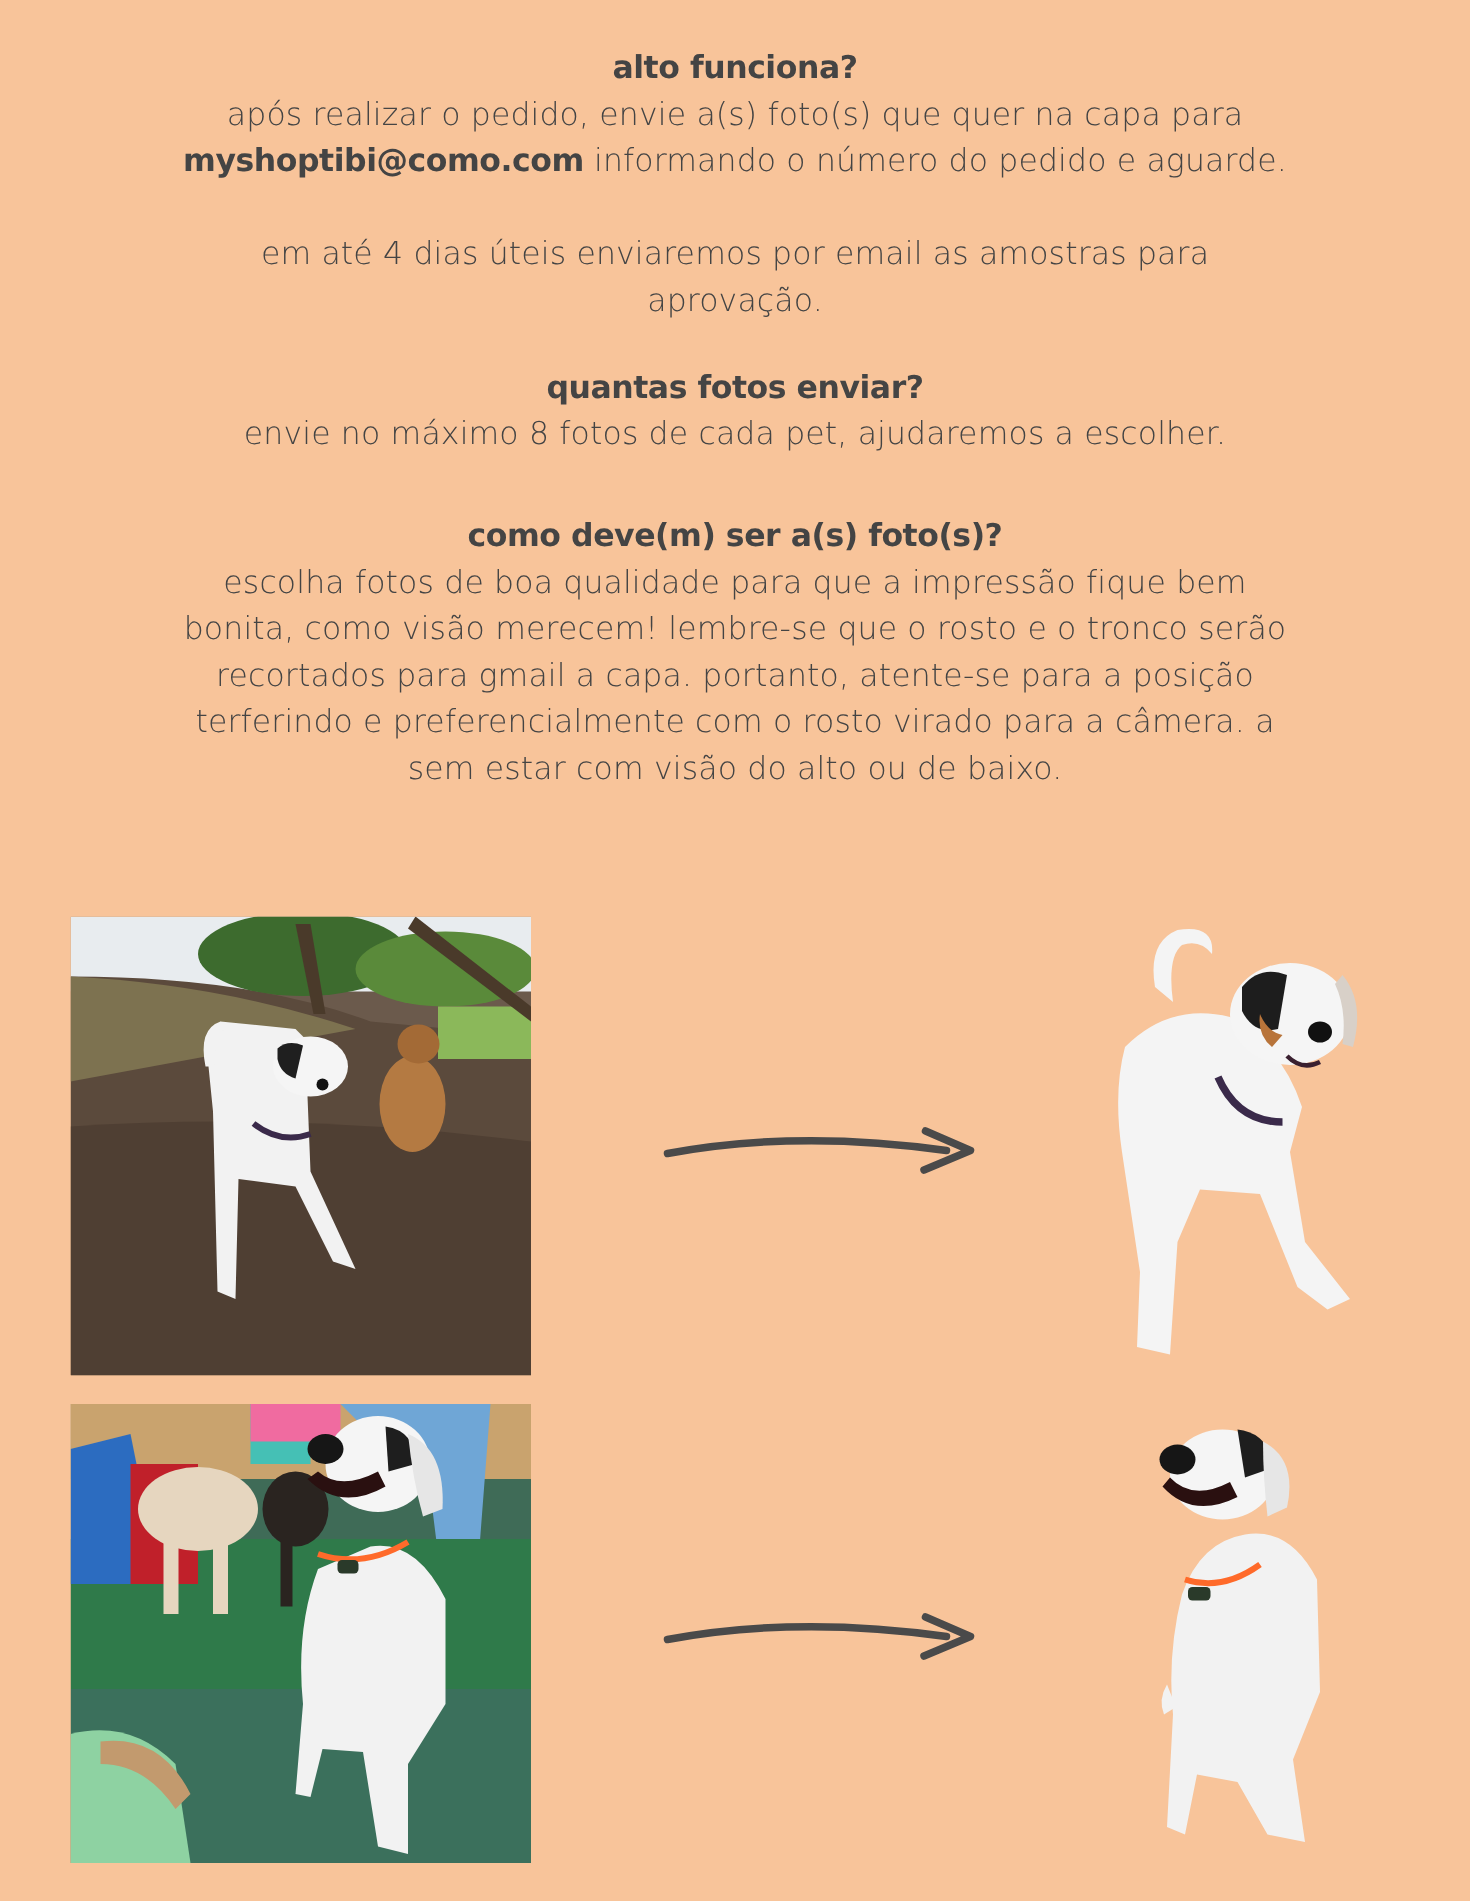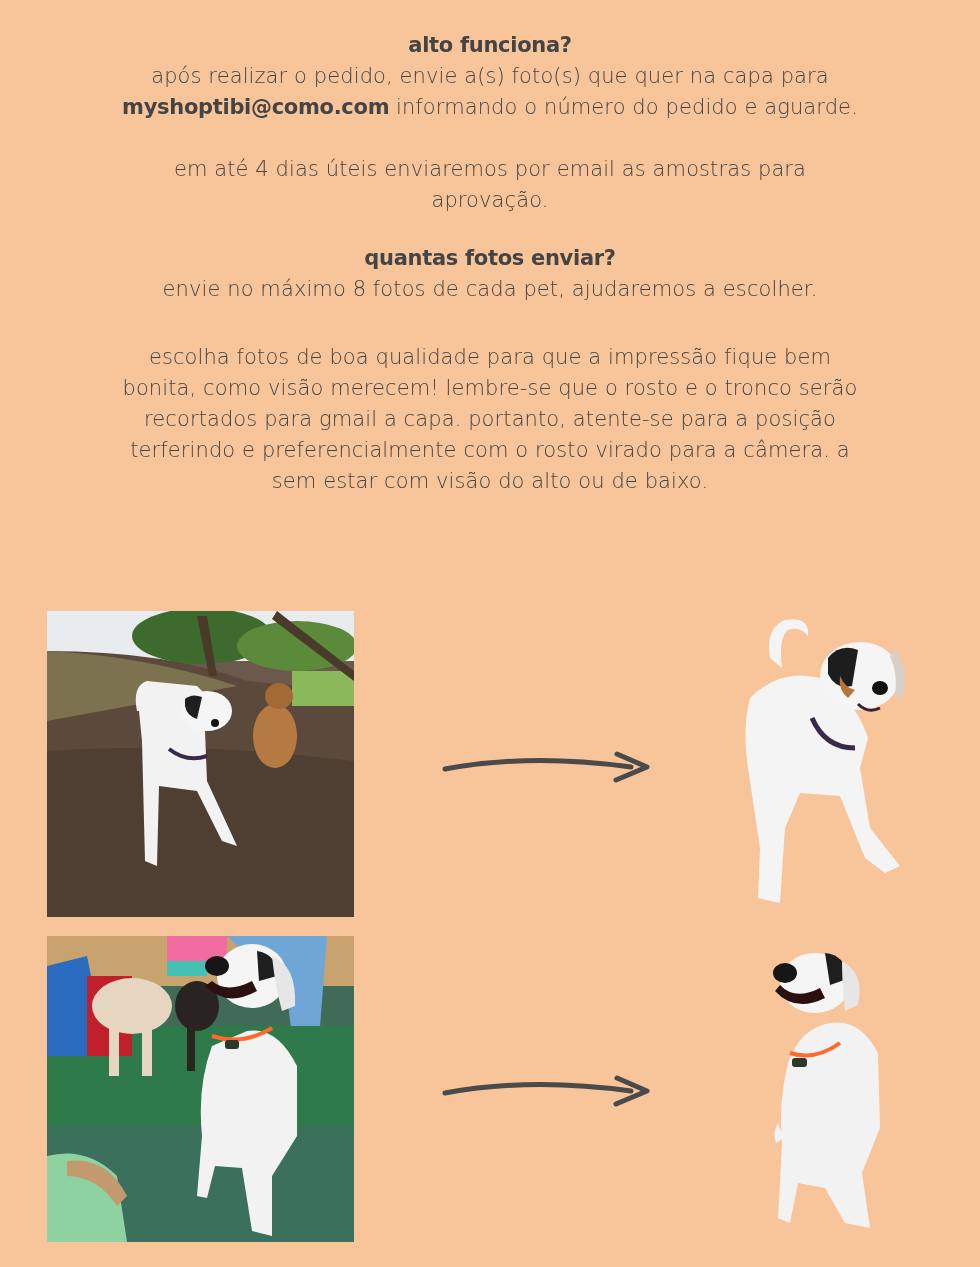--- a/index.html
+++ b/index.html
@@ -61,20 +61,21 @@
   <span class="line">em até 4 dias úteis enviaremos por email as amostras para</span>
   <span class="line">aprovação.</span>
 </div>
 
 <div class="text-block" style="top:243px;">
   <span class="line heading">quantas fotos enviar?</span>
   <span class="line">envie no máximo 8 fotos de cada pet, ajudaremos a escolher.</span>
 </div>
 
 <div class="text-block" style="top:342px;">
+  <span class="line heading">como deve(m) ser a(s) foto(s)?</span>
   <span class="line">escolha fotos de boa qualidade para que a impressão fique bem</span>
   <span class="line">bonita, como visão merecem! lembre-se que o rosto e o tronco serão</span>
   <span class="line">recortados para gmail a capa. portanto, atente-se para a posição</span>
   <span class="line">terferindo e preferencialmente com o rosto virado para a câmera. a</span>
   <span class="line">sem estar com visão do alto ou de baixo.</span>
 </div>
 
 <div class="photo" style="left:47px; top:611px;" title="white and black dog standing on dirt ground with a brown dog sitting behind, trees in background">
   <svg viewBox="0 0 307 306" preserveAspectRatio="none">
     <rect width="307" height="306" fill="#6b5a4c"></rect>

